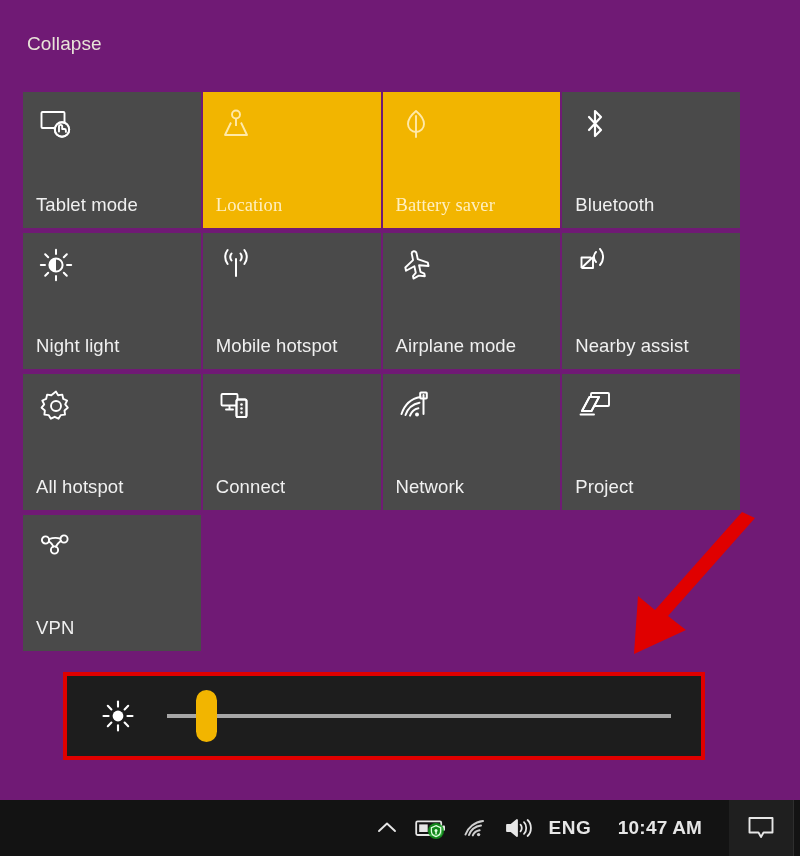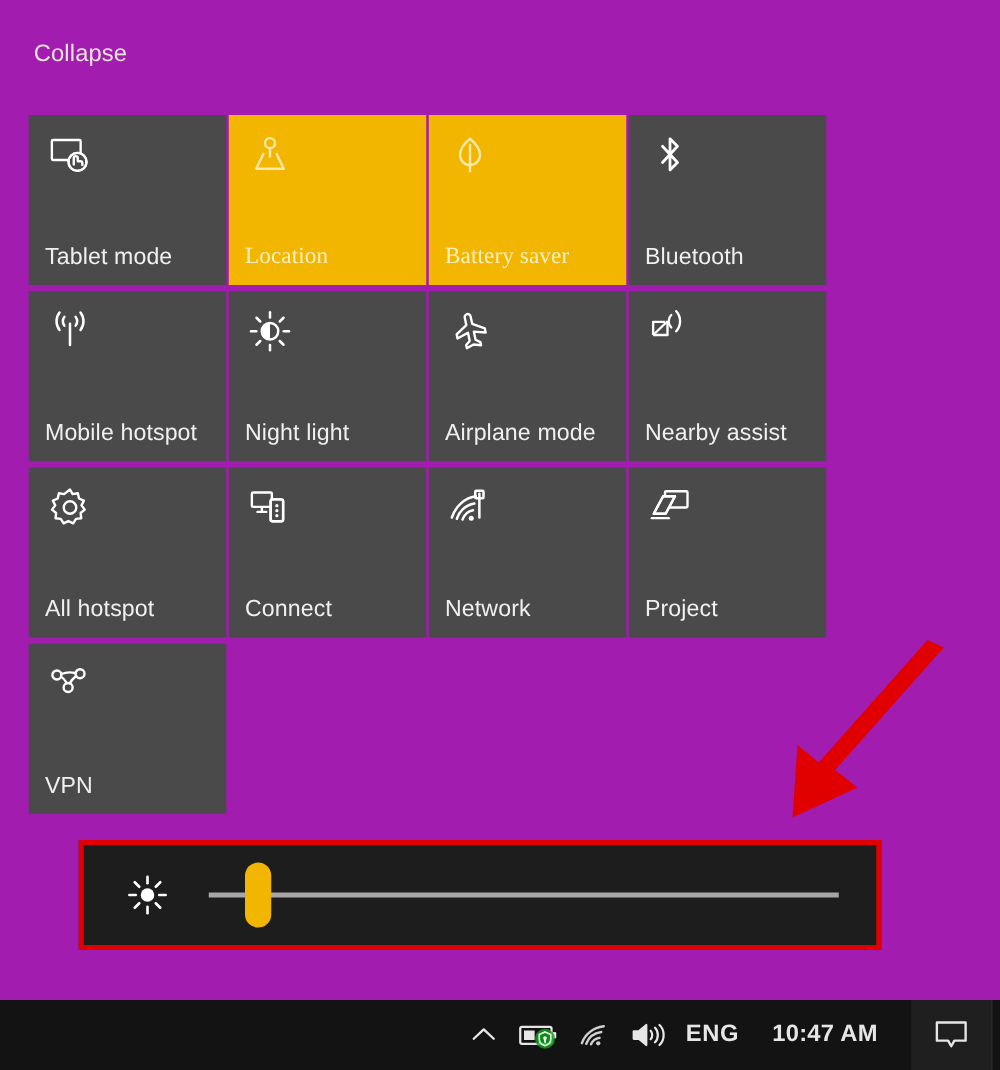--- a/index.html
+++ b/index.html
@@ -17,40 +17,40 @@
     -webkit-font-smoothing: antialiased;
   }
 
   
   #action-center {
     position: absolute;
     left: 0;
     top: 0;
     width: 800px;
     height: 800px;
-    background: #a21caf;
+    background: #701a75;
   }
 
   #collapse-link {
     position: absolute;
     left: 27px;
     top: 33px;
     font-size: 19px;
     color: #e8e4d8;
     letter-spacing: 0.1px;
     cursor: pointer;
     user-select: none;
   }
 
   
   #tile-grid {
     position: absolute;
     left: 23px;
     top: 92px;
-    width: 638px;
+    width: 717px;
     display: grid;
     grid-template-columns: repeat(4, 1fr);
     grid-auto-rows: 136px;
     gap: 5px 2px;
     border-radius: 25px;
   }
 
   .tile {
     position: relative;
     background: #4a4a4a;
@@ -241,50 +241,50 @@
           </div>
           <div class="tile-label">Battery saver</div>
         </div>
         <div class="tile">
           <div class="tile-icon">
             <svg width="34" height="34" viewBox="0 0 34 34" fill="none" stroke="currentColor" stroke-width="2.2" stroke-linejoin="round" stroke-linecap="round">
       <path d="M11 10 L23 23 L17 29 V4 L23 10 L11 23"></path>
     </svg>
           </div>
           <div class="tile-label">Bluetooth</div>
-        </div>
-        <div class="tile">
-          <div class="tile-icon">
-            <svg width="34" height="34" viewBox="0 0 34 34" fill="none" stroke="currentColor" stroke-width="2" stroke-linecap="round">
-      <line x1="17" y1="11" x2="17" y2="28"></line>
-      <path d="M12.5 12.5 a6 6 0 0 1 0 -7"></path>
-      <path d="M21.5 5.5 a6 6 0 0 1 0 7"></path>
-      <path d="M8.6 16 a11.5 11.5 0 0 1 0 -14"></path>
-      <path d="M25.4 2 a11.5 11.5 0 0 1 0 14"></path>
-    </svg>
-          </div>
-          <div class="tile-label">Mobile hotspot</div>
         </div>
         <div class="tile">
           <div class="tile-icon">
             <svg width="34" height="34" viewBox="0 0 34 34" fill="none" stroke="currentColor" stroke-width="2" stroke-linecap="round">
       <path d="M17 10.4 a6.6 6.6 0 1 0 0 13.2 a6.6 6.6 0 0 0 0 -13.2 Z" fill="currentColor" stroke="none"></path>
       <path d="M17 10.4 a6.6 6.6 0 0 1 0 13.2 Z" fill="#4a4a4a" stroke="none"></path>
       <circle cx="17" cy="17" r="6.6"></circle>
       <line x1="17" y1="1.8" x2="17" y2="6"></line>
       <line x1="17" y1="28" x2="17" y2="32.2"></line>
       <line x1="1.8" y1="17" x2="6" y2="17"></line>
       <line x1="28" y1="17" x2="32.2" y2="17"></line>
       <line x1="6.2" y1="6.2" x2="9.2" y2="9.2"></line>
       <line x1="24.8" y1="24.8" x2="27.8" y2="27.8"></line>
       <line x1="27.8" y1="6.2" x2="24.8" y2="9.2"></line>
       <line x1="9.2" y1="24.8" x2="6.2" y2="27.8"></line>
     </svg>
           </div>
           <div class="tile-label">Night light</div>
+        </div>
+        <div class="tile">
+          <div class="tile-icon">
+            <svg width="34" height="34" viewBox="0 0 34 34" fill="none" stroke="currentColor" stroke-width="2" stroke-linecap="round">
+      <line x1="17" y1="11" x2="17" y2="28"></line>
+      <path d="M12.5 12.5 a6 6 0 0 1 0 -7"></path>
+      <path d="M21.5 5.5 a6 6 0 0 1 0 7"></path>
+      <path d="M8.6 16 a11.5 11.5 0 0 1 0 -14"></path>
+      <path d="M25.4 2 a11.5 11.5 0 0 1 0 14"></path>
+    </svg>
+          </div>
+          <div class="tile-label">Mobile hotspot</div>
         </div>
         <div class="tile">
           <div class="tile-icon">
             <svg width="34" height="34" viewBox="0 0 34 34" fill="none" stroke="currentColor" stroke-width="1.9" stroke-linejoin="round">
       <path d="M19.5 3.5 a2.4 2.4 0 0 1 2.4 2.4 V12 L31 17.6 V21 l-9.1 -2.7 V25 l3.4 2.6 v2.6 L19.5 28.4 l-5.8 1.8 v-2.6 L17.1 25 v-6.7 L8 21 v-3.4 l9.1 -5.6 V5.9 a2.4 2.4 0 0 1 2.4 -2.4 Z" transform="translate(-2,0) rotate(-12 17 17)"></path>
     </svg>
           </div>
           <div class="tile-label">Airplane mode</div>
         </div>
         <div class="tile">

